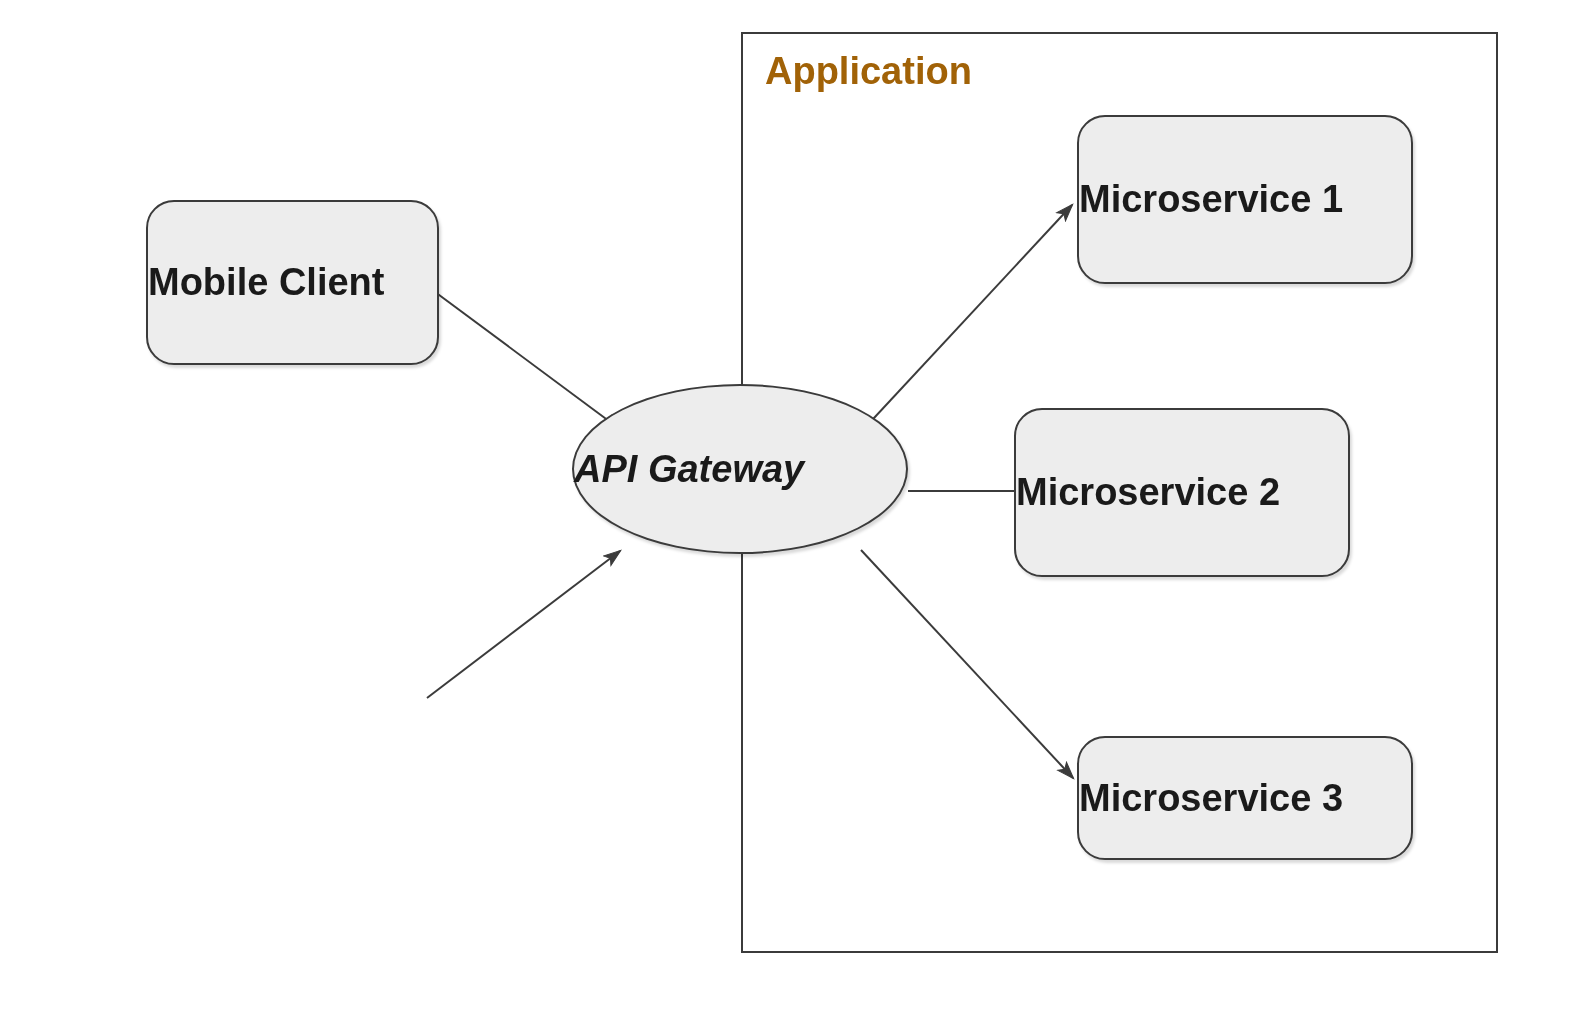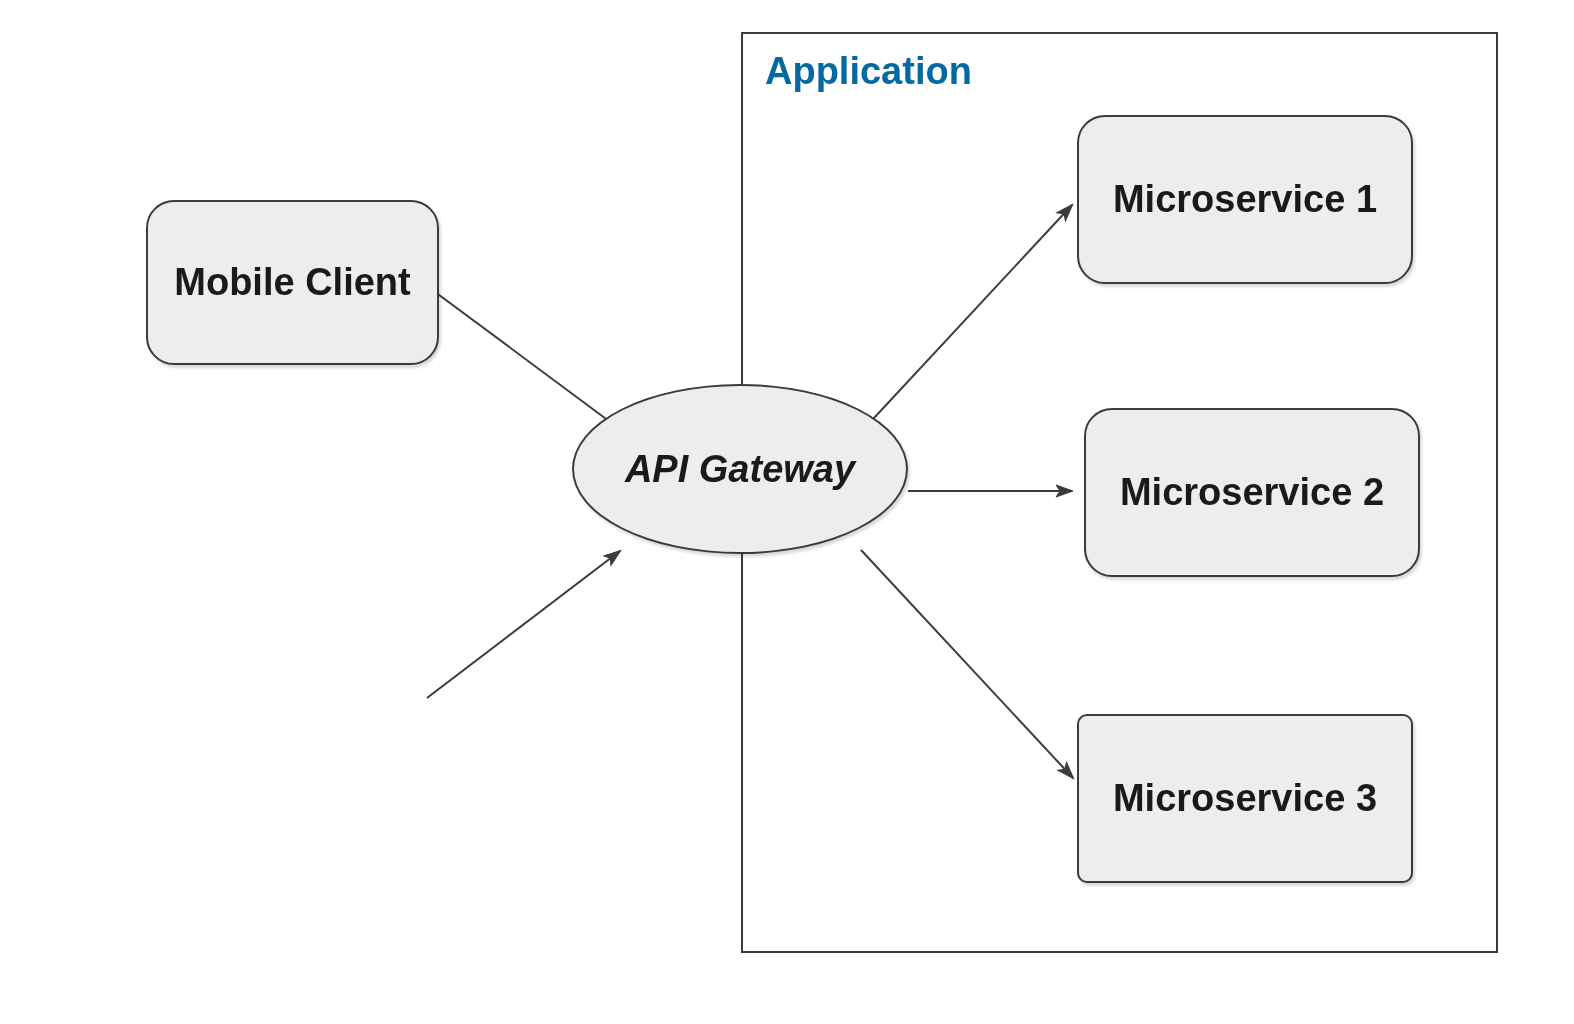--- a/index.html
+++ b/index.html
@@ -25,56 +25,56 @@
     background: #ffffff;
     box-sizing: border-box;
     z-index: 1;
   }
   .container-label {
     position: absolute;
     left: 22px;
     top: 16px;
     font-size: 38px;
     font-weight: 700;
-    color: #0369a1;
+    color: #a16207;
     white-space: nowrap;
   }
   .edges-layer {
     position: absolute;
     left: 0;
     top: 0;
     width: 1574px;
     height: 1024px;
     z-index: 2;
     pointer-events: none;
   }
   .node {
     position: absolute;
     background: #ededed;
     border: 2px solid #3b3b3b;
     box-sizing: border-box;
     display: flex;
     align-items: center;
-    justify-content: center;
+    justify-content: flex-start;
     font-size: 38px;
     font-weight: 700;
     color: #1a1a1a;
     white-space: nowrap;
     z-index: 3;
     box-shadow: 2px 3px 3px rgba(0,0,0,0.15);
   }
   .rounded { border-radius: 28px; }
   .ellipse { border-radius: 50%; }
 
   .node-mobile-client { left: 133px; top: 200px; width: 293px; height: 165px; margin-left: 13px; }
   .node-web-client    { left: 133px; top: 617px; width: 293px; height: 169px; }
   .node-api-gateway   { left: 572px; top: 384px; width: 336px; height: 170px; font-style: italic; }
   .node-ms1           { left: 1077px; top: 115px; width: 336px; height: 169px; }
-  .node-ms2           { left: 1084px; top: 408px; width: 336px; height: 169px; }
-  .node-ms3           { left: 1077px; top: 714px; width: 336px; height: 169px; border-radius: 10px; }
+  .node-ms2           { left: 1014px; top: 408px; width: 336px; height: 169px; }
+  .node-ms3           { left: 1077px; top: 736px; width: 336px; height: 124px; }
 
   .edge {
     stroke: #3b3b3b;
     stroke-width: 2;
     fill: none;
   }
 </style>
 </head>
 <body>
 

